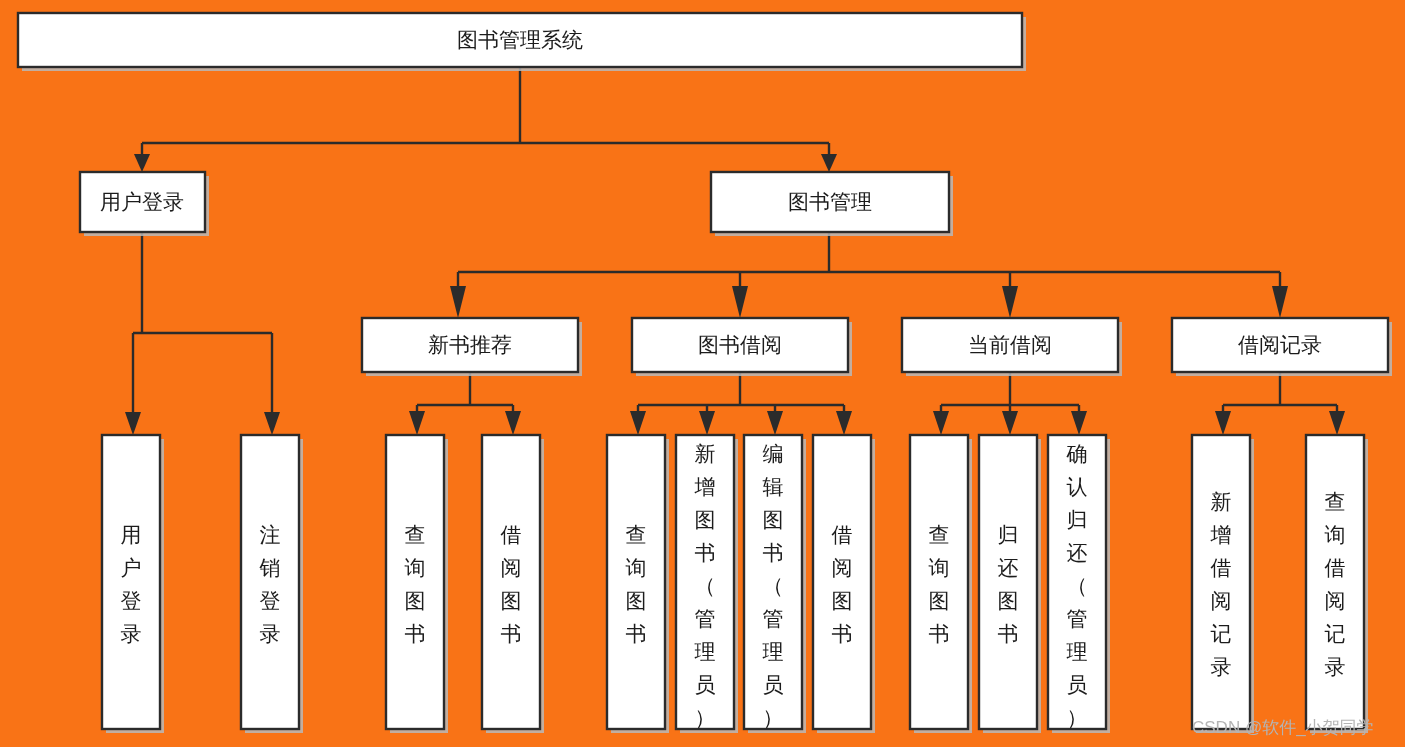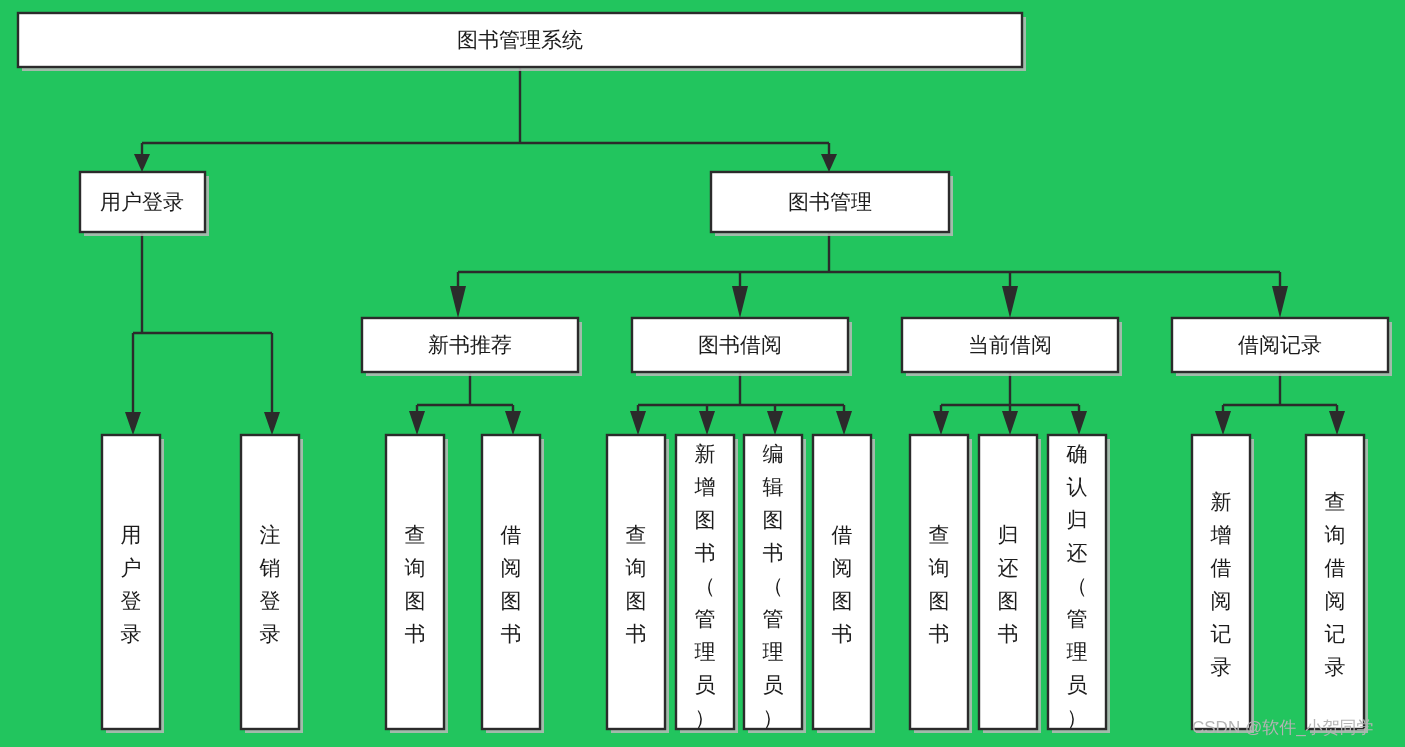--- a/index.html
+++ b/index.html
@@ -10,21 +10,21 @@
   body {
     width: 1405px;
     height: 747px;
     font-family: "Liberation Sans", sans-serif;
     overflow: hidden;
   }
   #diagram-root {
     position: relative;
     width: 1405px;
     height: 747px;
-    background: #22c55e;
+    background: #f97316;
   }
   svg#tree-svg {
     position: absolute;
     left: 0;
     top: 0;
     width: 1405px;
     height: 747px;
     display: block;
   }
   .node-box {

